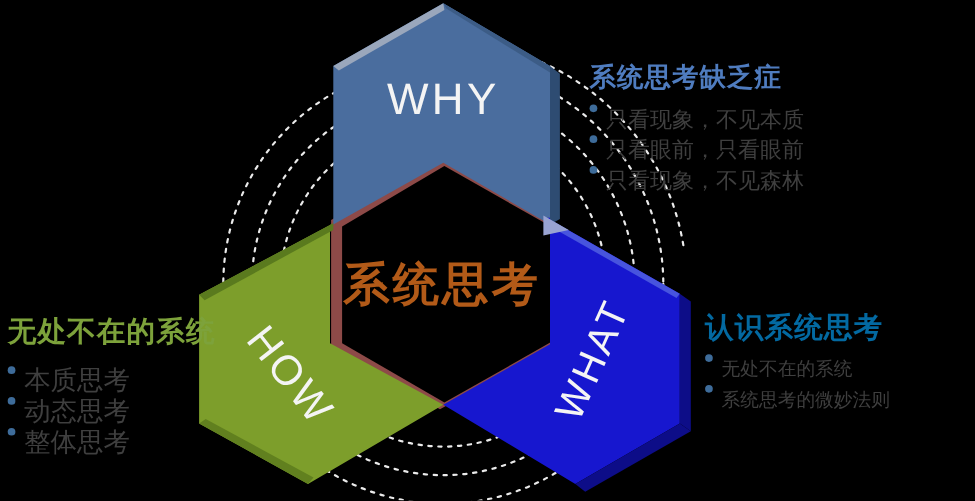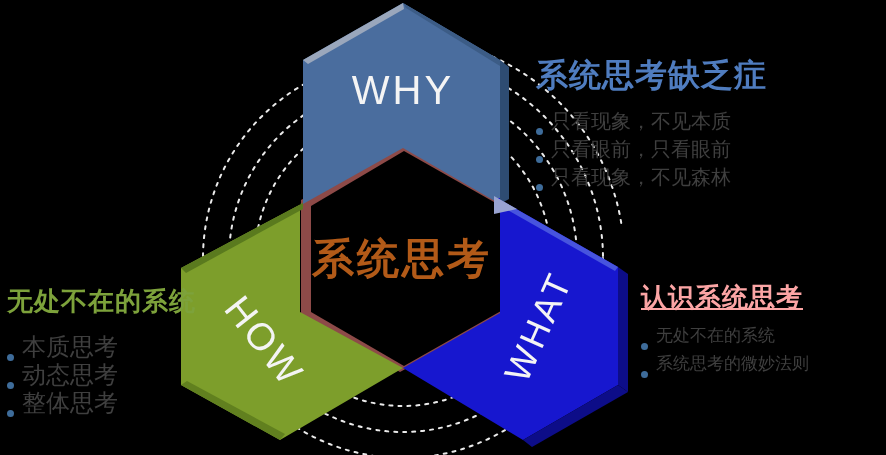--- a/index.html
+++ b/index.html
@@ -6,29 +6,29 @@
   .stage{
     position:relative;width:814px;height:455px;overflow:hidden;background:#000;
     font-family:"Liberation Sans","DejaVu Sans",sans-serif;
   }
   .stage svg{position:absolute;left:0;top:0;}
   svg text{font-family:"Liberation Sans","DejaVu Sans",sans-serif;}
   .hexlabel{fill:#f4f4f4;letter-spacing:3px;}
   .block{position:absolute;white-space:nowrap;}
   .block .bh{font-weight:bold;letter-spacing:1px;}
   .why-block{left:536px;top:54px;}
-  .why-block .bh{font-size:32px;color:#4f7cbf;margin-bottom:9px;}
+  .why-block .bh{font-size:24px;color:#4f7cbf;margin-bottom:9px;}
   .why-block .bi{font-size:20px;line-height:28px;}
   .what-block{left:641px;top:280px;}
-  .what-block .bh{font-size:26px;color:#fca5a5;margin-bottom:7px;text-decoration:underline;}
+  .what-block .bh{font-size:26px;color:#0369a1;margin-bottom:7px;}
   .what-block .bi{font-size:17px;line-height:28px;}
   .how-block{left:7px;top:284px;}
   .how-block .bh{font-size:26px;color:#7da23b;margin-bottom:14px;}
   .how-block .bi{font-size:24px;line-height:28px;}
-  .bi{display:flex;align-items:flex-end;color:#3f3f3f;}
+  .bi{display:flex;align-items:flex-start;color:#3f3f3f;}
   .dot{width:7px;height:7px;border-radius:50%;background:#3e6c9a;margin-right:8px;flex:none;}
 </style>
 </head>
 <body>
 
 <div class="stage">
 
   <svg width="886" height="455" viewBox="0 0 886 455">
 
     <g fill="none" stroke="#eaeaea" stroke-width="2" stroke-dasharray="3 6" stroke-linecap="round">

